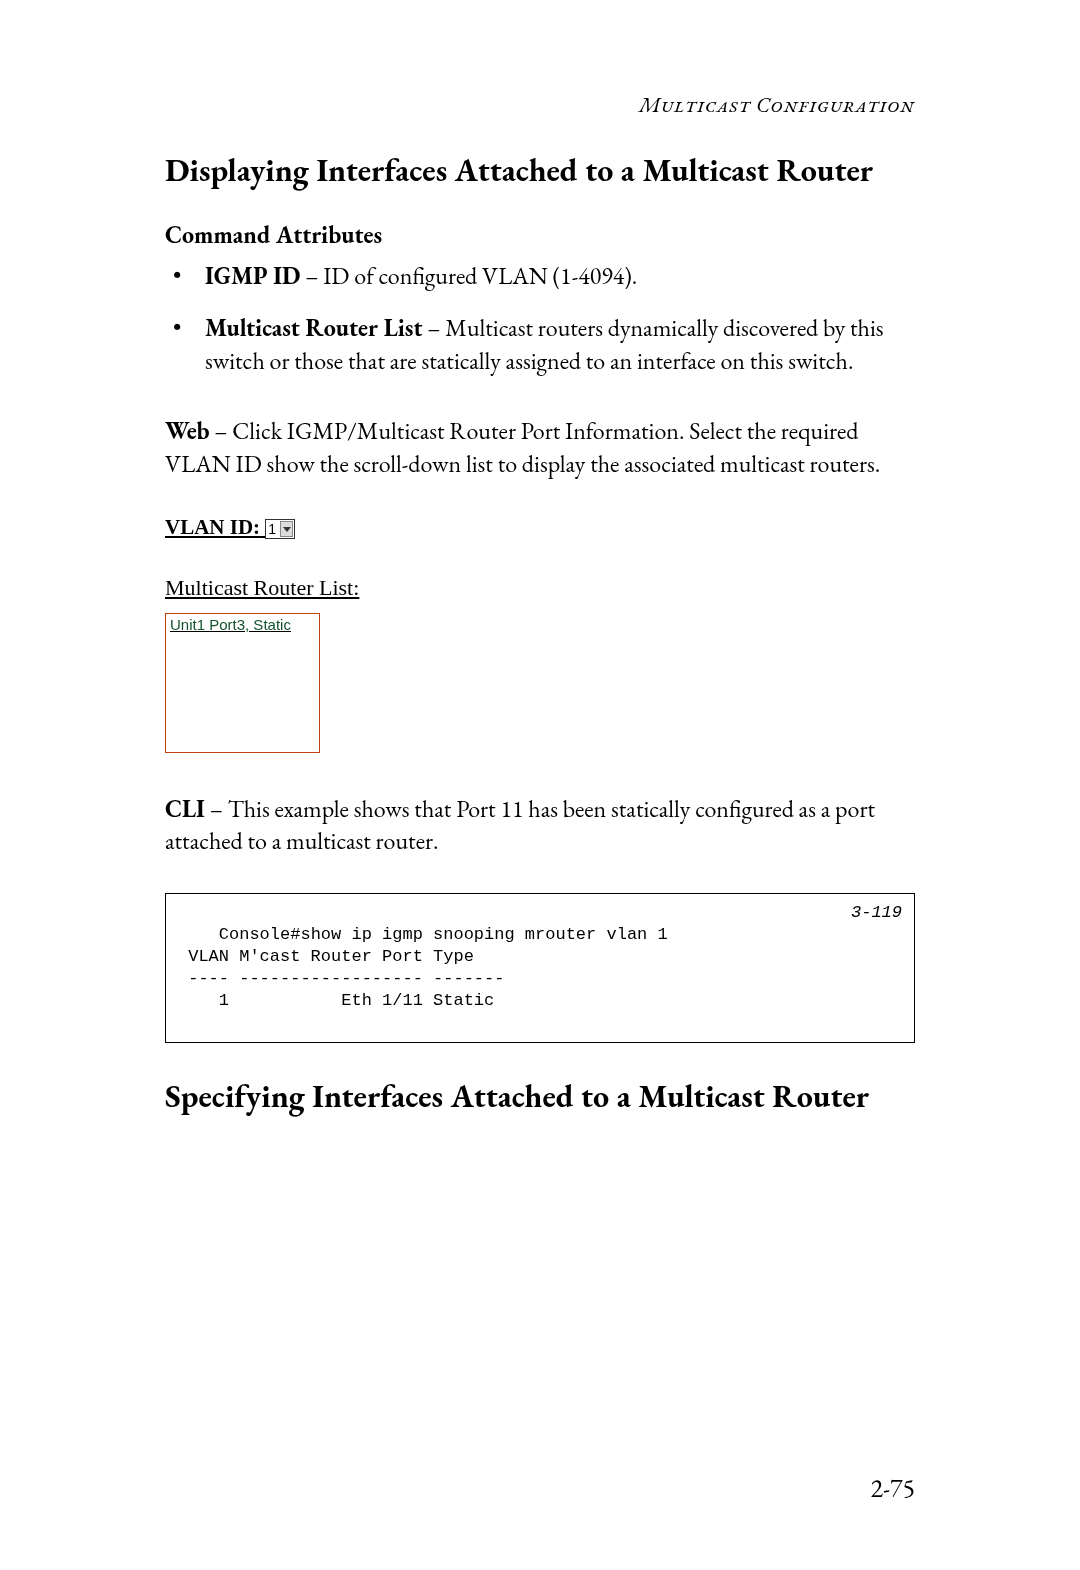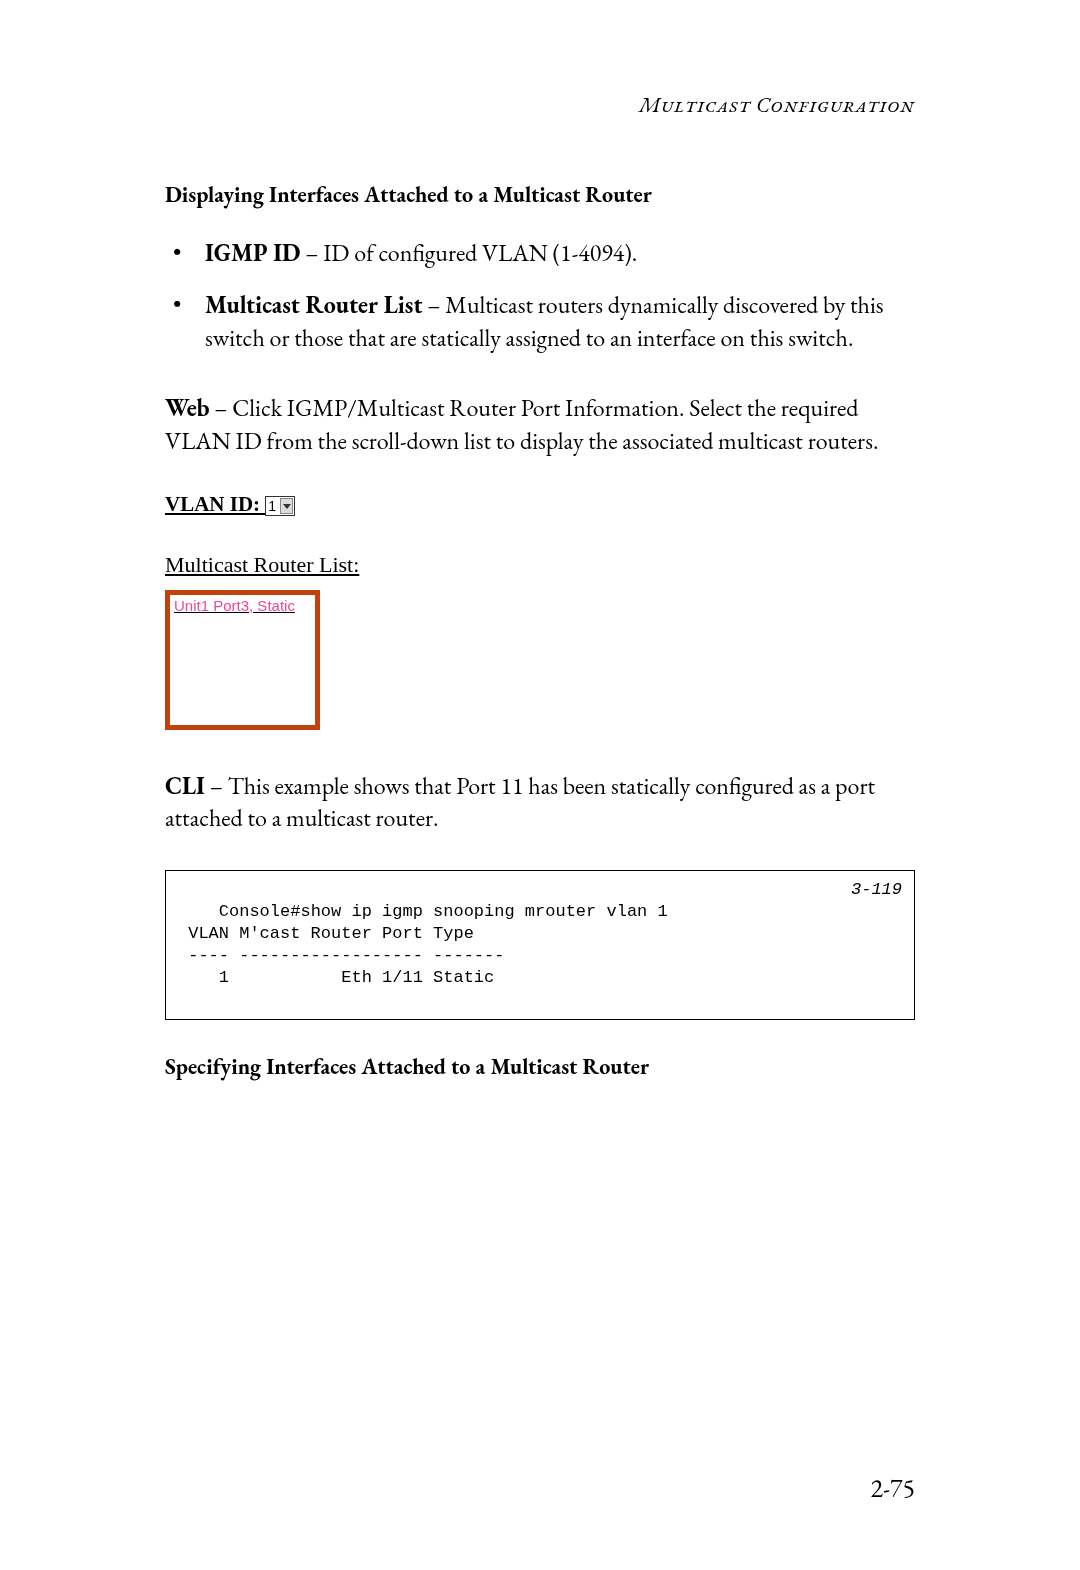--- a/index.html
+++ b/index.html
@@ -16,24 +16,24 @@
   position: relative;
   box-sizing: border-box;
   height: 100%;
 }
 .header {
   text-align: right;
   font-variant: small-caps;
   font-style: italic;
   font-size: 22px;
   letter-spacing: 0.5px;
-  margin-bottom: 61px;
+  margin-bottom: 30px;
 }
 .section-title {
-  font-size: 22px;
+  font-size: 32px;
   font-weight: bold;
   margin: 16px 0 28px 0;
 }
 .subsection-title {
   font-size: 24px;
   font-weight: bold;
   margin: 0 0 10px 0;
 }
 ul.attr-list {
   list-style: none;
@@ -102,25 +102,25 @@
   border-top: 5px solid #333;
 }
 .mrl-label {
   font-family: "Times New Roman", serif;
   font-size: 22px;
   margin-bottom: 12px;
 }
 .mrl-box {
   width: 155px;
   height: 140px;
-  border: 5px solid #c2410c;
+  border: 1px solid #c2410c;
   font-family: Arial, sans-serif;
   font-size: 15px;
   padding: 2px 4px;
-  color: #ec4899;
+  color: #14532d;
   box-sizing: border-box;
   background: #fff;
 }
 .cli-box {
   border: 1px solid #000;
   padding: 8px 12px;
   font-family: "Courier New", monospace;
   font-size: 17px;
   line-height: 1.3;
   white-space: pre;
@@ -142,32 +142,33 @@
 </style>
 </head>
 <body>
 
 <div class="page">
 
   <div class="header">Multicast Configuration</div>
 
   <div class="section-title">Displaying Interfaces Attached to a Multicast Router</div>
 
+  <div class="subsection-title">Command Attributes</div>
 
   <ul class="attr-list">
     <li>
       <span class="strong">IGMP ID</span><span> – ID of configured VLAN (1-4094).</span>
     </li>
     <li>
       <span class="strong">Multicast Router List</span><span> – Multicast routers dynamically discovered by this switch or those that are statically assigned to an interface on this switch.</span>
     </li>
   </ul>
 
   <p class="body-text">
-    <span class="strong">Web</span><span> – Click IGMP/Multicast Router Port Information. Select the required VLAN ID from the scroll-down list to display the associated multicast routers.</span>
+    <span class="strong">Web</span><span> – Click IGMP/Multicast Router Port Information. Select the required VLAN ID show the scroll-down list to display the associated multicast routers.</span>
   </p>
 
   <div class="web-ui">
     <div class="vlan-row">
       <span class="vlan-label">VLAN ID:</span>
       <span class="vlan-select">
         <span>1</span>
         <span class="arrow"></span>
       </span>
     </div>

